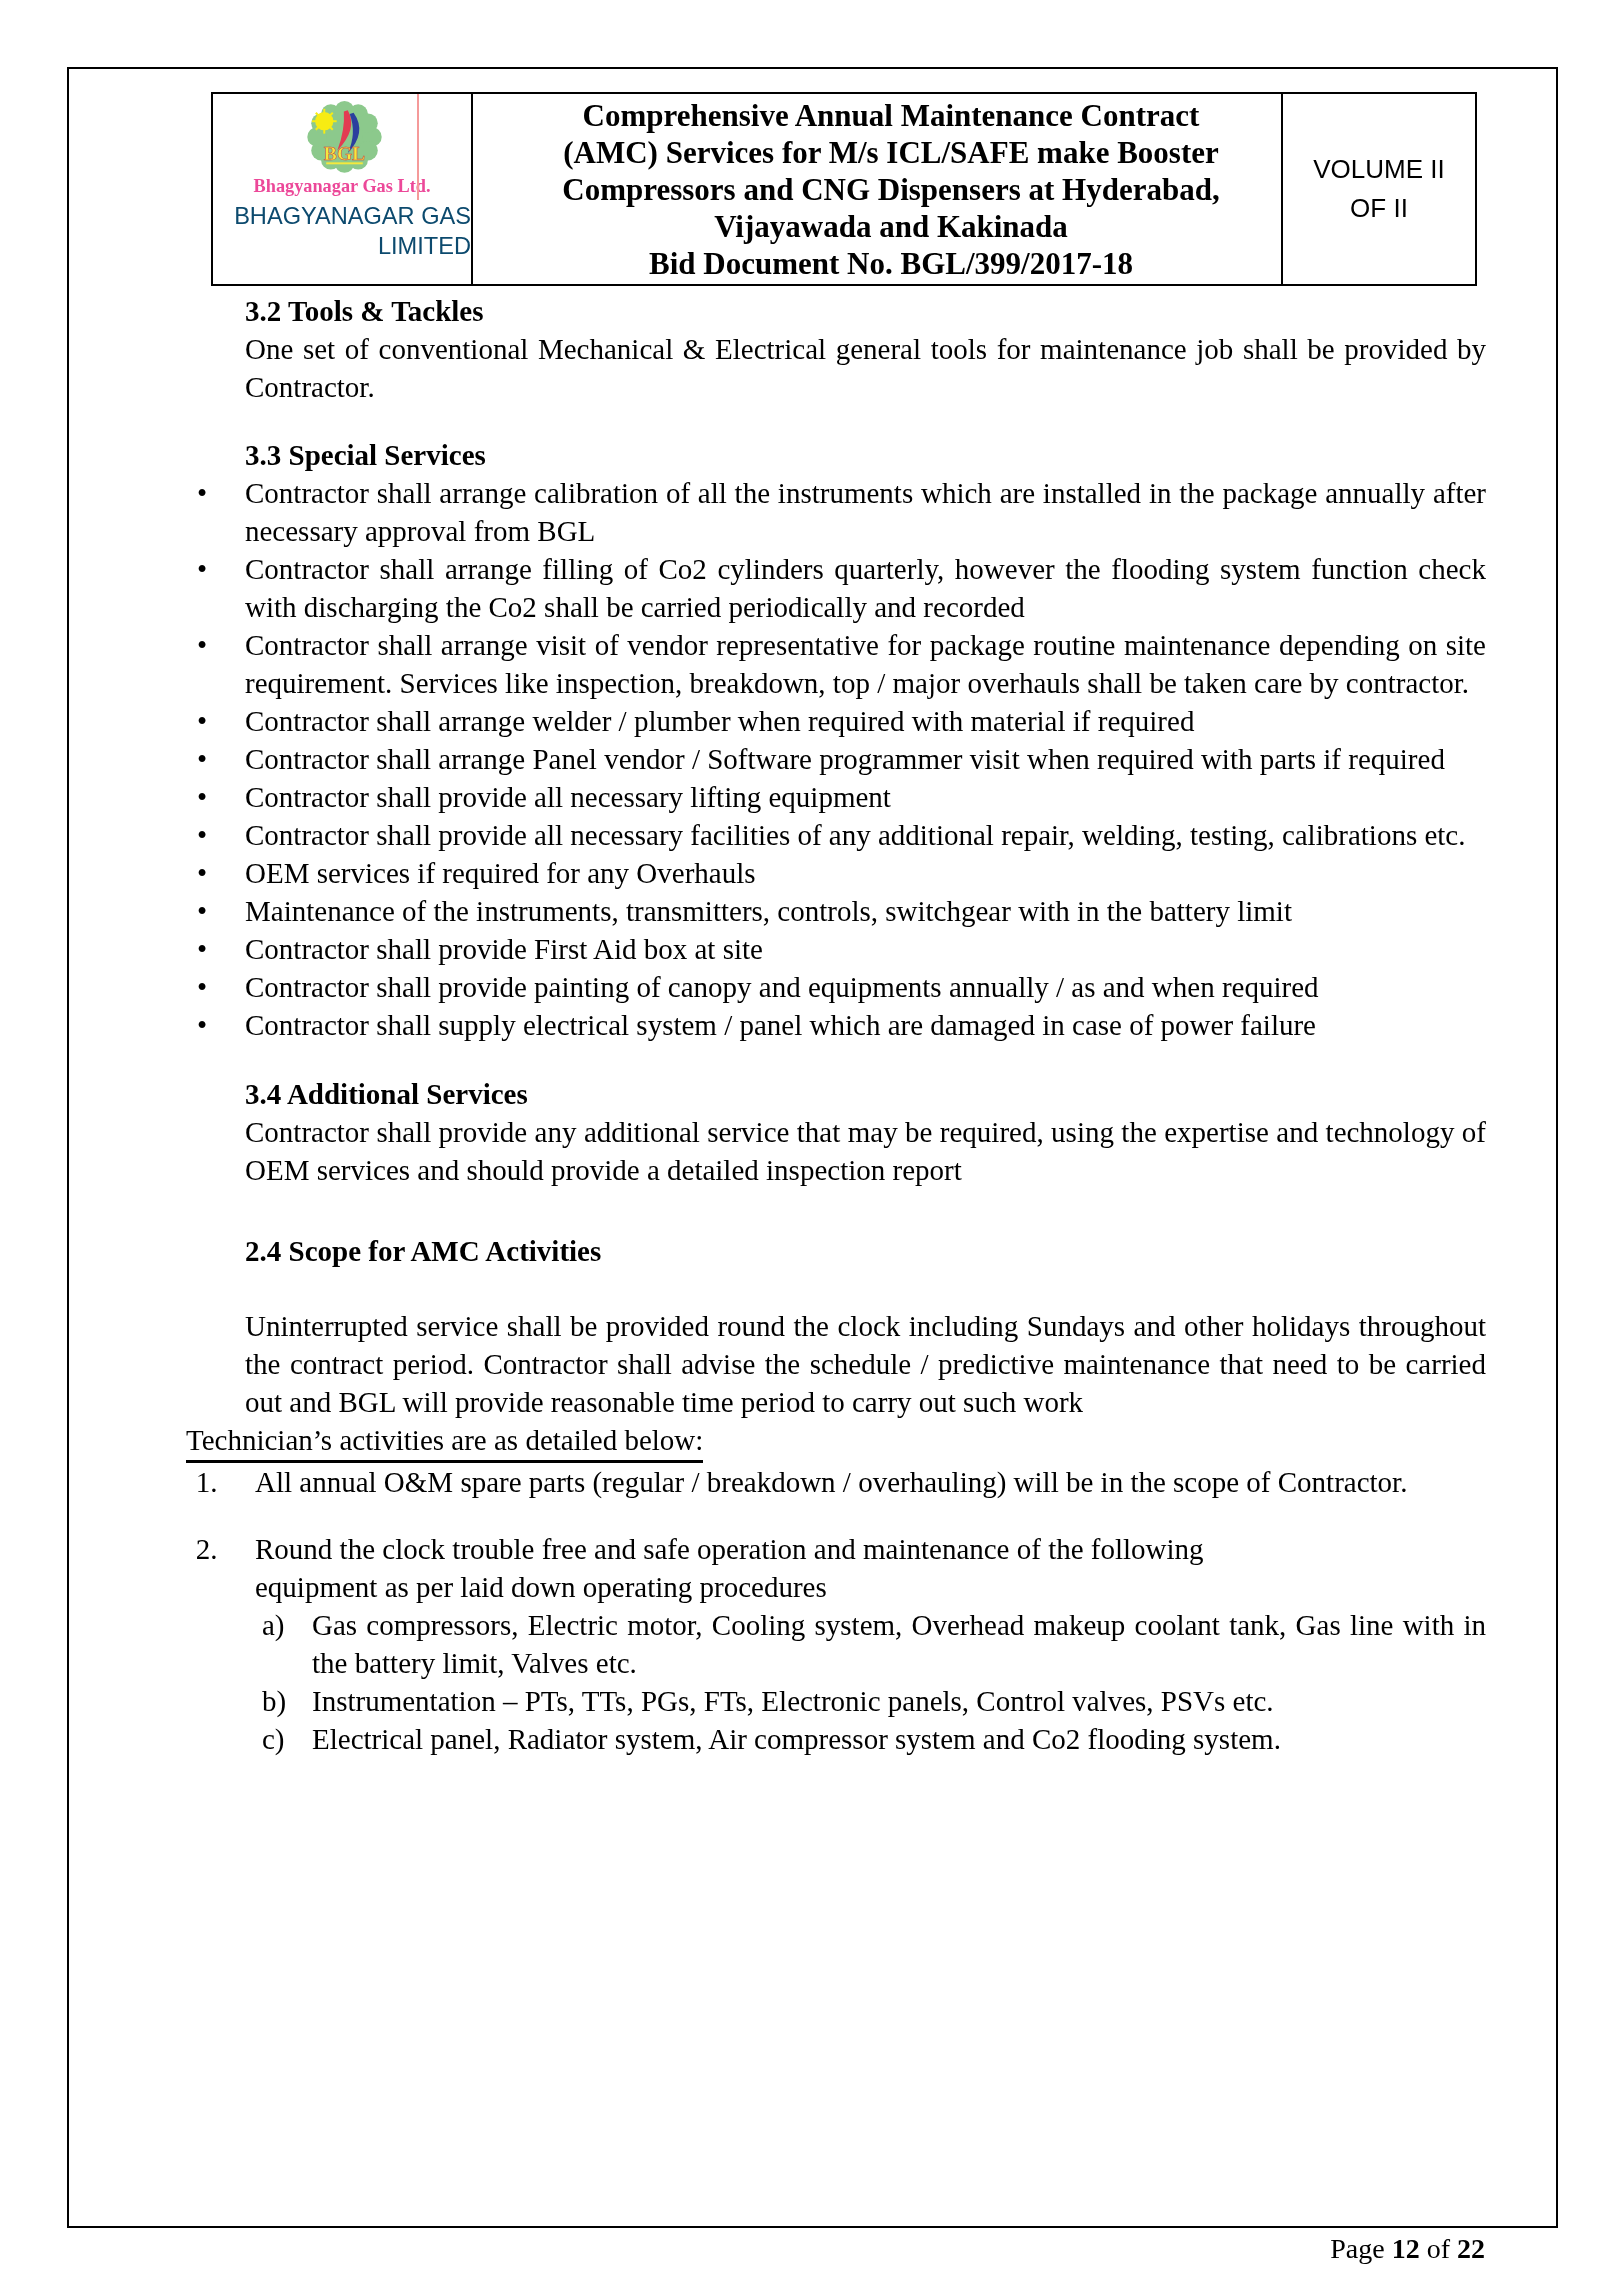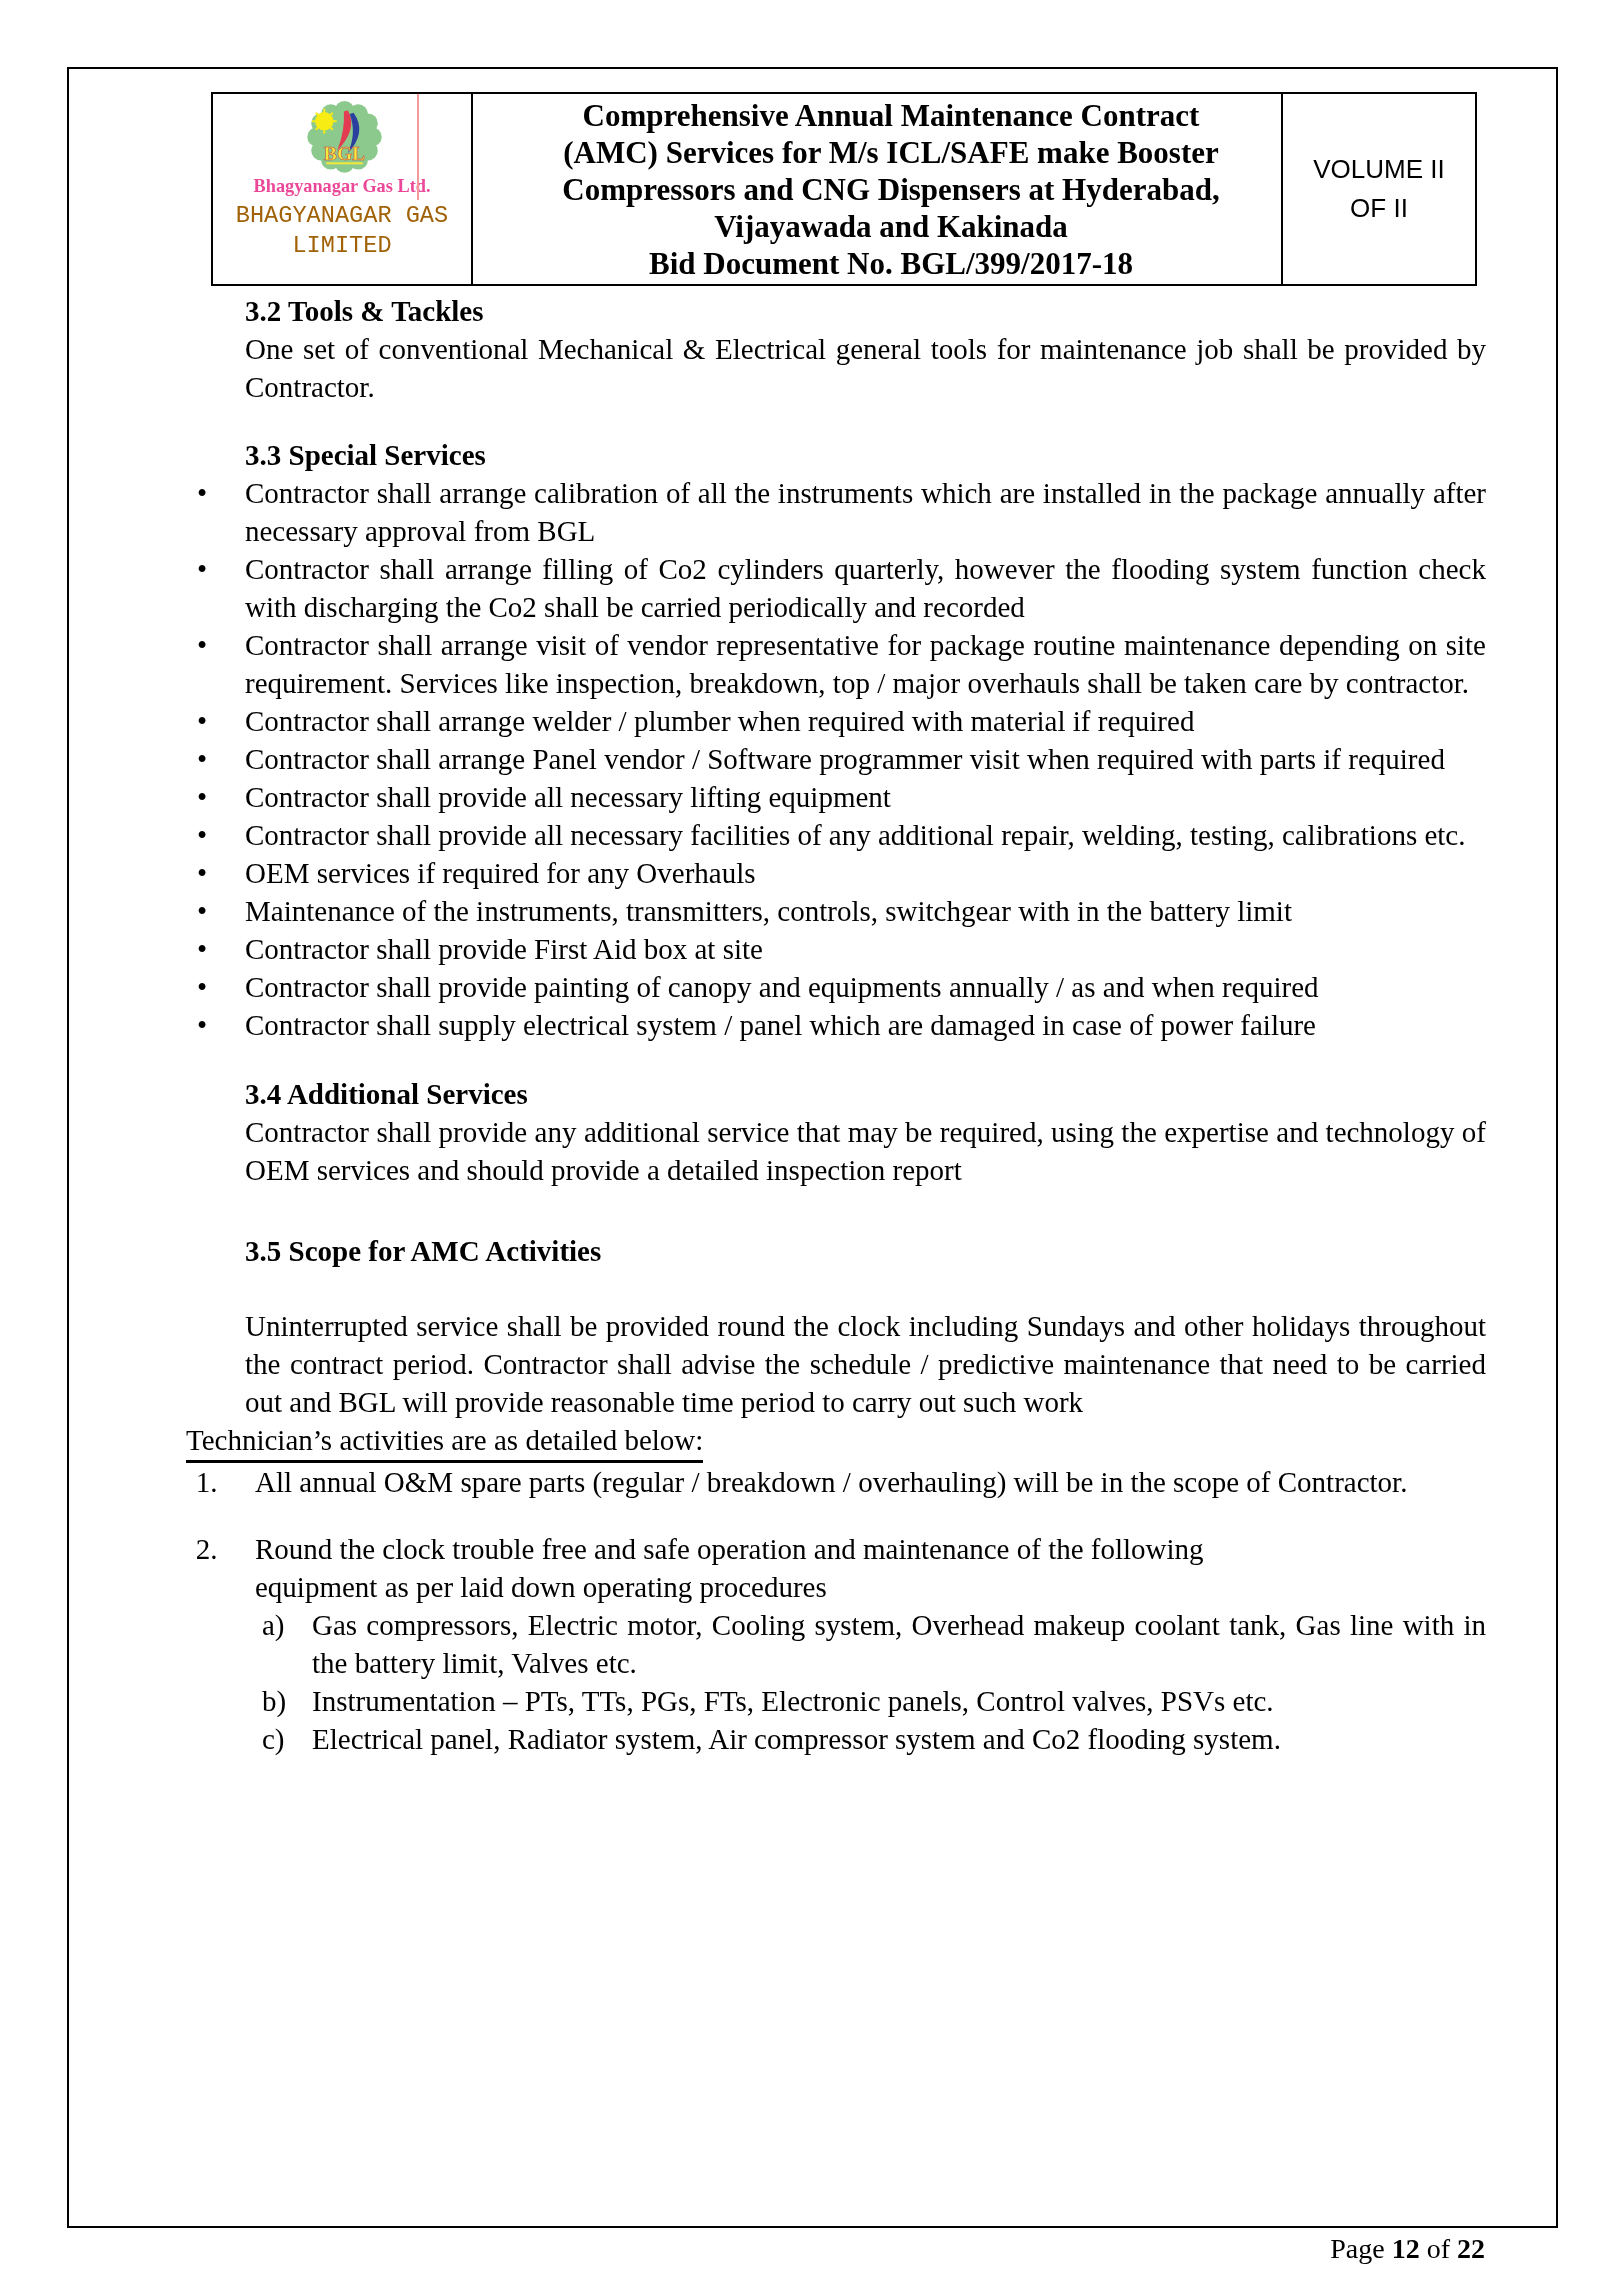--- a/index.html
+++ b/index.html
@@ -56,25 +56,25 @@
   .bgl-logo-svg { position: absolute; left: 77px; top: 6.5px; }
   .logo-subtitle {
     position: absolute; left: 0; top: 82px; width: 100%;
     text-align: center;
     font-weight: bold;
     font-size: 18.3px;
     color: #ec4899;
   }
   .company-name {
     position: absolute; left: 0; top: 107px; width: 100%;
-    text-align: center;
-    font-family: Liberation Mono, monospace;
+    text-align: right;
+    font-family: Liberation Sans, sans-serif;
     font-size: 23.6px; line-height: 30px;
     white-space: pre-line;
-    color: #a16207;
+    color: #0c4a6e;
   }
   .red-scan-line {
     position: absolute; left: 204px; top: 0;
     width: 2px; height: 106px;
     background: #f59a9a;
   }
   
   .content {
     position: absolute;
     left: 186px; top: 292px;
@@ -238,21 +238,21 @@
       </li>
     <li>
       <span class="bullet-marker">•</span>
       <div class="bullet-text">Contractor shall supply electrical system / panel which are damaged in case of power failure</div>
       </li>
   </ul>
 
   <h2 class="sec-heading gap-48">3.4 Additional Services</h2>
   <p class="para indented">Contractor shall provide any additional service that may be required, using the expertise and technology of OEM services and should provide a detailed inspection report</p>
 
-  <h2 class="sec-heading gap-66">3.5 Scope for AMC Activities</h2>
+  <h2 class="sec-heading gap-66">2.4 Scope for AMC Activities</h2>
 
   <p class="para indented gap-56">Uninterrupted service shall be provided round the clock including Sundays and other holidays throughout the contract period. Contractor shall advise the schedule / predictive maintenance that need to be carried out and BGL will provide reasonable time period to carry out such work</p>
 
   <div>
     <span class="tech-intro">Technician’s activities are as detailed below:</span>
   </div>
 
   <div class="num-item">
     <span class="num-marker">1.</span>
     <div class="num-text">All annual O&amp;M spare parts (regular / breakdown / overhauling) will be in the scope of Contractor.</div>

